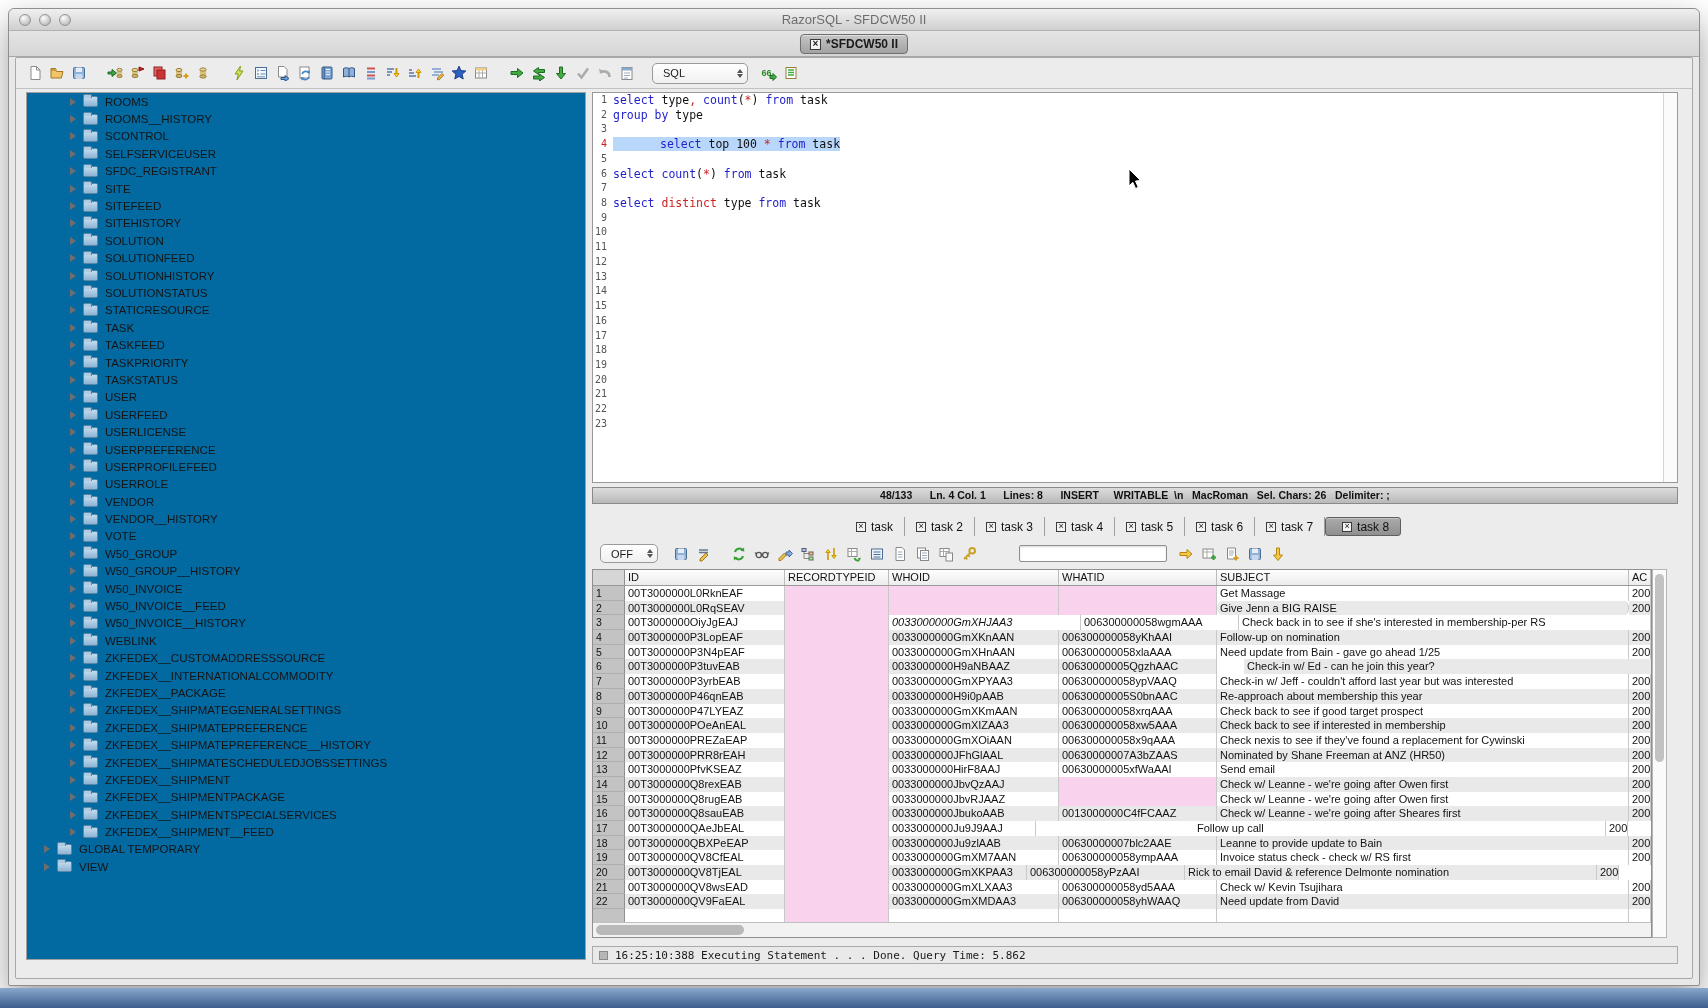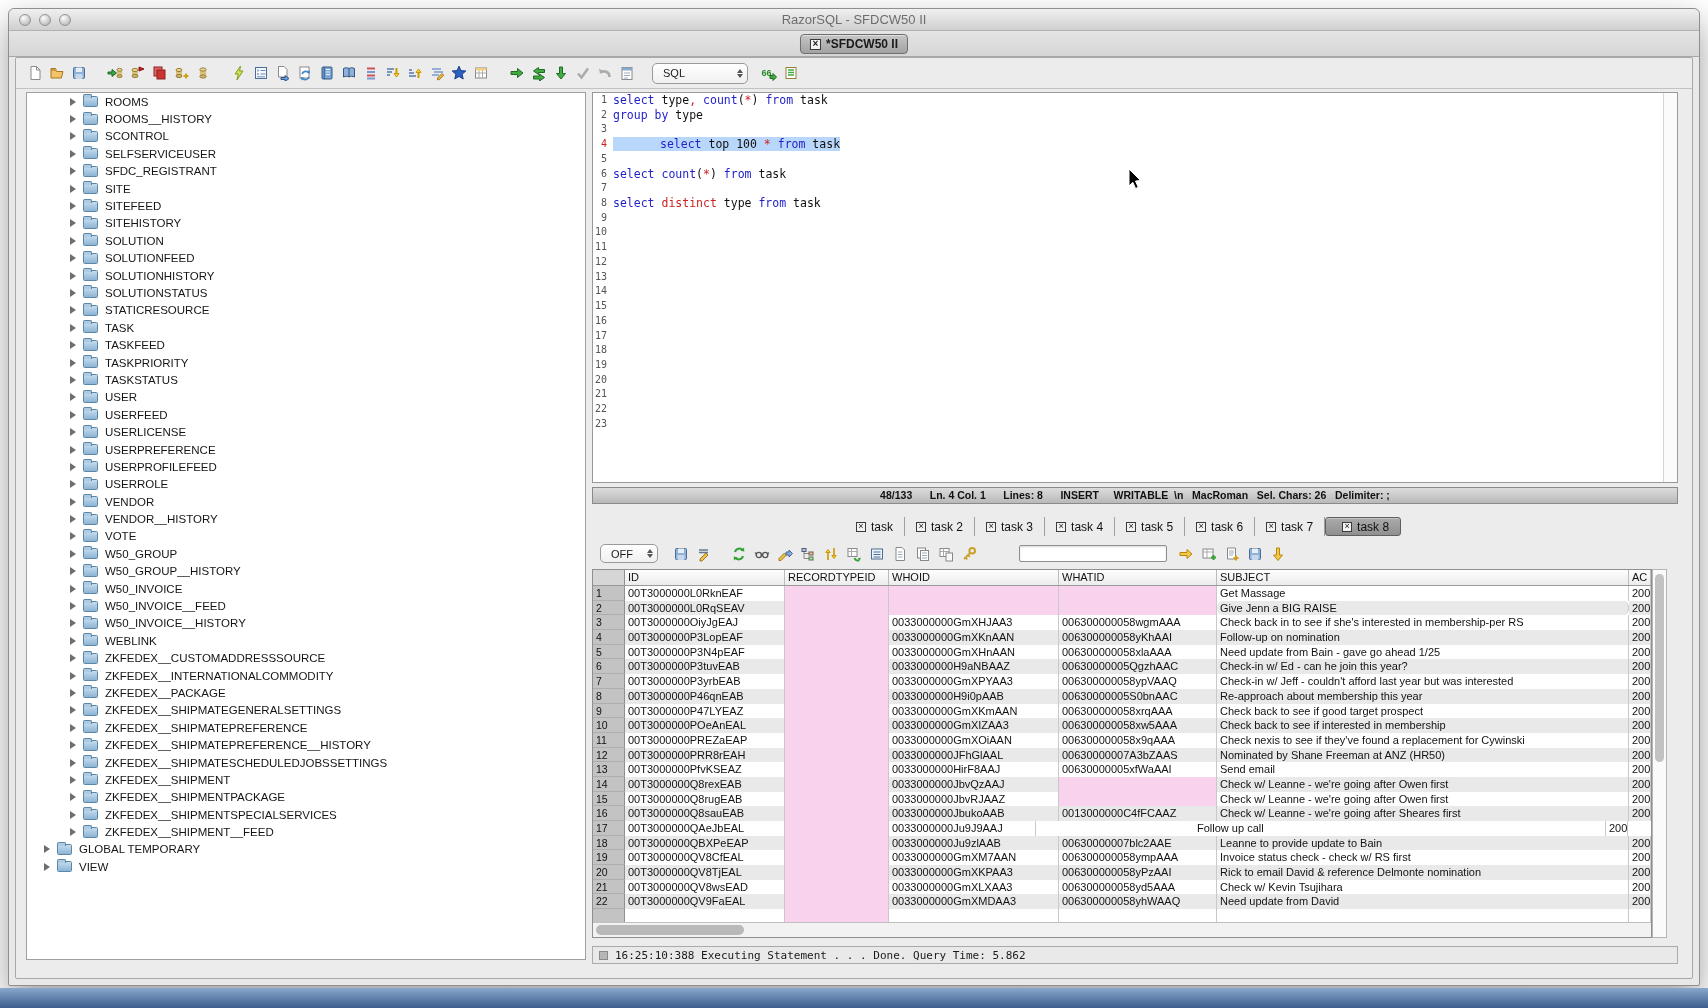--- a/index.html
+++ b/index.html
@@ -40,21 +40,21 @@
   .tbtn { width:22px; height:22px; display:flex; align-items:center; justify-content:center; border-radius:3px; }
   .combo { height:21px; background:linear-gradient(#ffffff,#f0f0f0); border:1px solid #9a9a9a; border-radius:5px;
     display:flex; align-items:center; font-size:11px; color:#1a1a1a; padding:0 4px 0 10px; margin-right:10px; }
   .combo .cv { flex:1; }
   .stepper { display:flex; flex-direction:column; align-items:center; margin-left:8px; gap:1px; }
   .stepper i { width:0; height:0; border-left:3.5px solid transparent; border-right:3.5px solid transparent; display:block; }
   .stepper .up { border-bottom:4px solid #555; }
   .stepper .dn { border-top:4px solid #555; }
   
   .tree-panel { position:absolute; left:10px; top:34px; width:560px; bottom:18px;
-    background:#ffffff; border:1px solid #a0a0a0; overflow:hidden; }
+    background:#0369a1; border:1px solid #a0a0a0; overflow:hidden; }
   .trow { height:17.4px; display:flex; align-items:center; font-size:11.5px; color:#151515; white-space:nowrap; }
   .trow .tri { width:0; height:0; border-left:6px solid #6e6e6e; border-top:4.5px solid transparent;
     border-bottom:4.5px solid transparent; margin-right:7px; flex:0 0 auto; }
   .tfolder { width:15px; height:11px; position:relative; margin-right:7px; flex:0 0 auto;
     background:linear-gradient(#c4dcee,#8db4d4); border:1px solid #5a86a8; border-radius:1.5px; }
   .tfolder::before { content:""; position:absolute; left:-1px; top:-3px; width:7px; height:3px;
     background:#aecbe2; border:1px solid #5a86a8; border-bottom:none; border-radius:2px 2px 0 0; }
   .lvl2 { padding-left:43px; }
   .lvl1 { padding-left:17px; }
   
@@ -776,21 +776,21 @@
             <div class="cell nullv" style="width: 104px;"></div>
             <div class="cell nullv" style="width: 170px;"></div>
             <div class="cell nullv" style="width: 158px;"></div>
             <div class="cell" style="width: 412px; border-radius: 6px;">Give Jenn a BIG RAISE</div>
             <div class="cell" style="width: 22px;">200</div>
           </div>
           <div class="drow">
             <div class="cell rn" style="width: 32px;">3</div>
             <div class="cell" style="width: 160px;">00T3000000OiyJgEAJ</div>
             <div class="cell nullv" style="width: 104px;"></div>
-            <div class="cell" style="width: 170px;">0033000000GmXHJAA3</div>
+            <div class="cell" style="width: 192px; font-style: italic;">0033000000GmXHJAA3</div>
             <div class="cell" style="width: 158px;">006300000058wgmAAA</div>
             <div class="cell" style="width: 412px;">Check back in to see if she's interested in membership-per RS</div>
             <div class="cell" style="width: 22px;">200</div>
           </div>
           <div class="drow alt">
             <div class="cell rn" style="width: 32px;">4</div>
             <div class="cell" style="width: 160px;">00T3000000P3LopEAF</div>
             <div class="cell nullv" style="width: 104px;"></div>
             <div class="cell" style="width: 170px;">0033000000GmXKnAAN</div>
             <div class="cell" style="width: 158px;">006300000058yKhAAI</div>
@@ -805,21 +805,21 @@
             <div class="cell" style="width: 158px;">006300000058xlaAAA</div>
             <div class="cell" style="width: 412px;">Need update from Bain - gave go ahead 1/25</div>
             <div class="cell" style="width: 22px;">200</div>
           </div>
           <div class="drow alt">
             <div class="cell rn" style="width: 32px;">6</div>
             <div class="cell" style="width: 160px;">00T3000000P3tuvEAB</div>
             <div class="cell nullv" style="width: 104px;"></div>
             <div class="cell" style="width: 170px;">0033000000H9aNBAAZ</div>
             <div class="cell" style="width: 158px;">00630000005QgzhAAC</div>
-            <div class="cell" style="width: 412px;">Check-in w/ Ed - can he join this year?</div>
+            <div class="cell" style="width: 412px; margin-left: 27px;">Check-in w/ Ed - can he join this year?</div>
             <div class="cell" style="width: 22px;">200</div>
           </div>
           <div class="drow">
             <div class="cell rn" style="width: 32px;">7</div>
             <div class="cell" style="width: 160px;">00T3000000P3yrbEAB</div>
             <div class="cell nullv" style="width: 104px;"></div>
             <div class="cell" style="width: 170px;">0033000000GmXPYAA3</div>
             <div class="cell" style="width: 158px;">006300000058ypVAAQ</div>
             <div class="cell" style="width: 412px;">Check-in w/ Jeff - couldn't afford last year but was interested</div>
             <div class="cell" style="width: 22px;">200</div>
@@ -929,21 +929,21 @@
             <div class="cell nullv" style="width: 104px;"></div>
             <div class="cell" style="width: 170px;">0033000000GmXM7AAN</div>
             <div class="cell" style="width: 158px;">006300000058ympAAA</div>
             <div class="cell" style="width: 412px;">Invoice status check - check w/ RS first</div>
             <div class="cell" style="width: 22px;">200</div>
           </div>
           <div class="drow alt">
             <div class="cell rn" style="width: 32px;">20</div>
             <div class="cell" style="width: 160px;">00T3000000QV8TjEAL</div>
             <div class="cell nullv" style="width: 104px;"></div>
-            <div class="cell" style="width: 170px;">0033000000GmXKPAA3</div>
+            <div class="cell" style="width: 138px;">0033000000GmXKPAA3</div>
             <div class="cell" style="width: 158px;">006300000058yPzAAI</div>
             <div class="cell" style="width: 412px;">Rick to email David &amp; reference Delmonte nomination</div>
             <div class="cell" style="width: 22px;">200</div>
           </div>
           <div class="drow">
             <div class="cell rn" style="width: 32px;">21</div>
             <div class="cell" style="width: 160px;">00T3000000QV8wsEAD</div>
             <div class="cell nullv" style="width: 104px;"></div>
             <div class="cell" style="width: 170px;">0033000000GmXLXAA3</div>
             <div class="cell" style="width: 158px;">006300000058yd5AAA</div>

